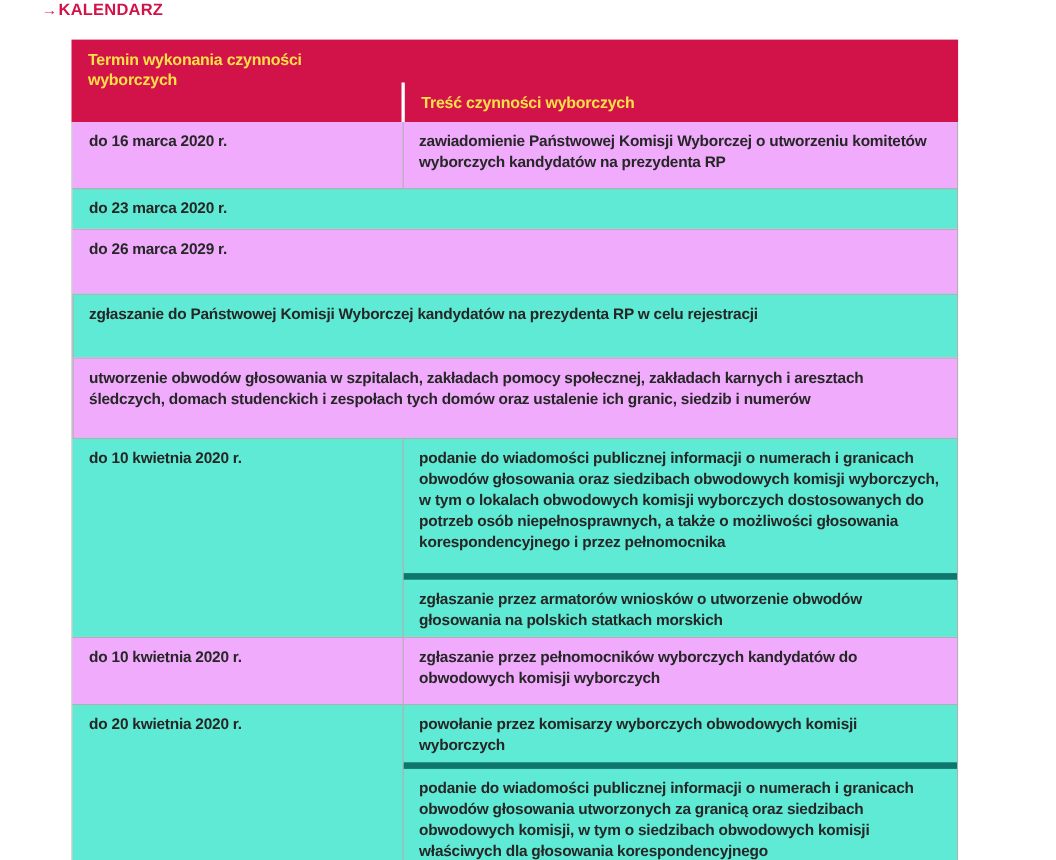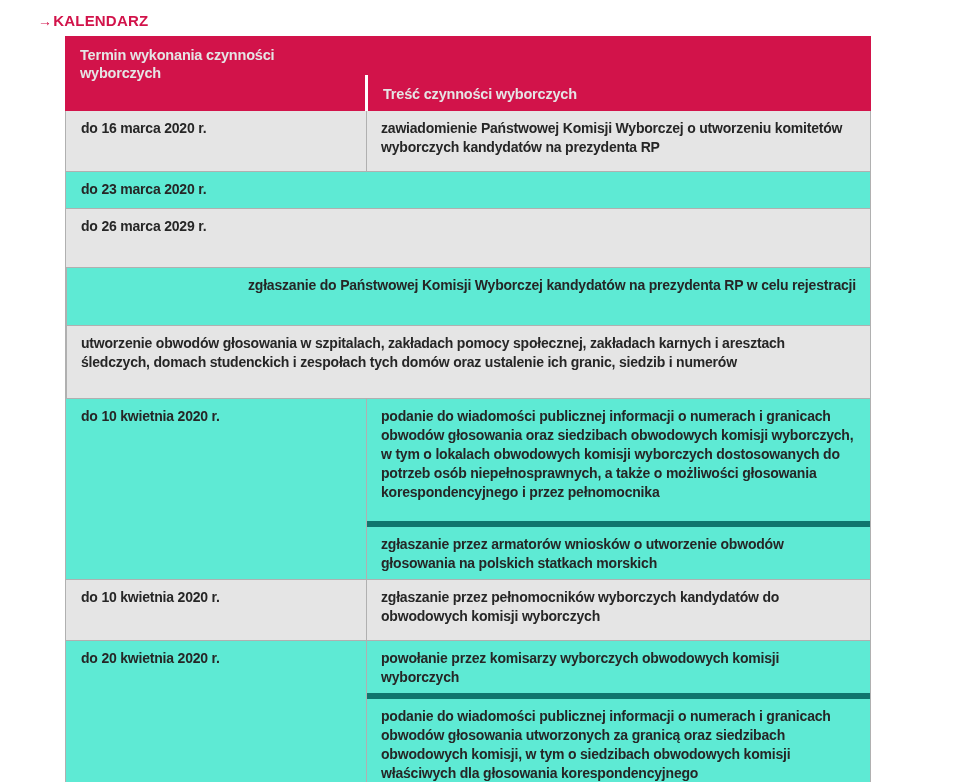--- a/index.html
+++ b/index.html
@@ -1,41 +1,41 @@
 <!DOCTYPE html>
 <html><head>
 <meta charset="utf-8">
 <style>
   html,body{margin:0;padding:0;}
   body{
     width:960px;height:782px;overflow:hidden;background:#ffffff;
     font-family:"Liberation Sans",sans-serif;position:relative;
   }
   .title{
-    position:absolute;left:38px;top:12px;
+    position:absolute;left:38px;top:1px;
     color:#d2134a;font-weight:bold;font-size:15px;letter-spacing:.2px;
     white-space:nowrap;
   }
   .title .arrow{font-size:14px;margin-right:1px;}
   .cal-table{position:absolute;left:65px;top:36px;width:806px;}
-  .thead{display:flex;background:#d2134a;color:#e5e5e5;}
+  .thead{display:flex;background:#d2134a;color:#fde047;}
   .th{box-sizing:border-box;padding:10px 14px 8px 15px;font-weight:bold;font-size:14.5px;line-height:18px;letter-spacing:-0.2px;}
   .th1{width:300px;min-height:54px;}
   .th1 span{display:block;max-width:220px;}
   .th2{flex:1;border-left:3px solid #ffffff;margin-top:39px;}
   .tbody{border:1px solid #b0b0b0;border-top:none;}
-  .row{display:flex;background:#e5e5e5;}
+  .row{display:flex;background:#f0abfc;}
   .row + .row{border-top:1px solid #b0b0b0;}
   .row.gray{background:#5eead4;}
   .term{
     width:300px;box-sizing:border-box;flex:0 0 300px;
     padding:8px 10px 6px 15px;
     font-weight:bold;font-size:14px;line-height:18px;color:#262626;letter-spacing:-0.2px;
   }
-  .td-stack{flex:1;display:flex;flex-direction:column;border-left:1px solid #b0b0b0;align-items:flex-end;}
+  .td-stack{flex:1;display:flex;flex-direction:column;border-left:1px solid #b0b0b0;}
   .content{
     box-sizing:border-box;
     padding:8px 14px 6px 14px;
     font-weight:bold;font-size:14px;line-height:19px;color:#262626;letter-spacing:-0.2px;
   }
   .content + .content{border-top:6px solid #0f766e;}
   .r1{min-height:60px}
   .r2{min-height:36px}
   .r3{min-height:58px}
   .r4{min-height:57px}

